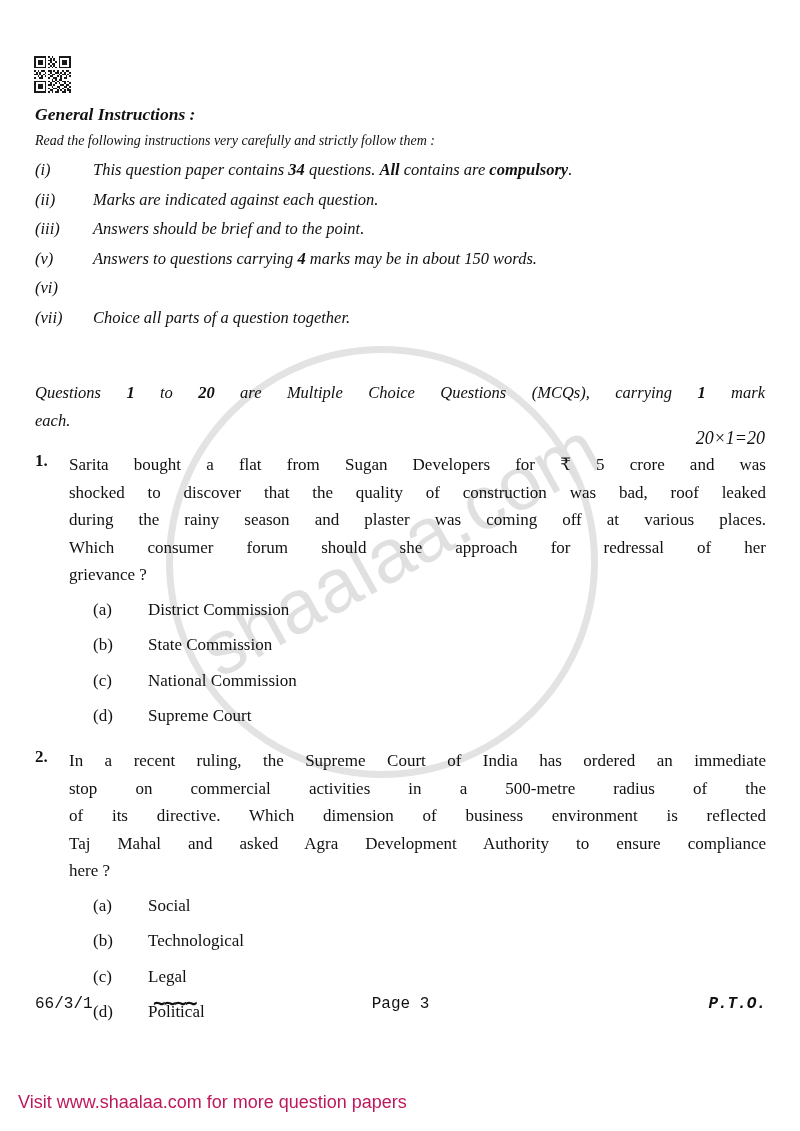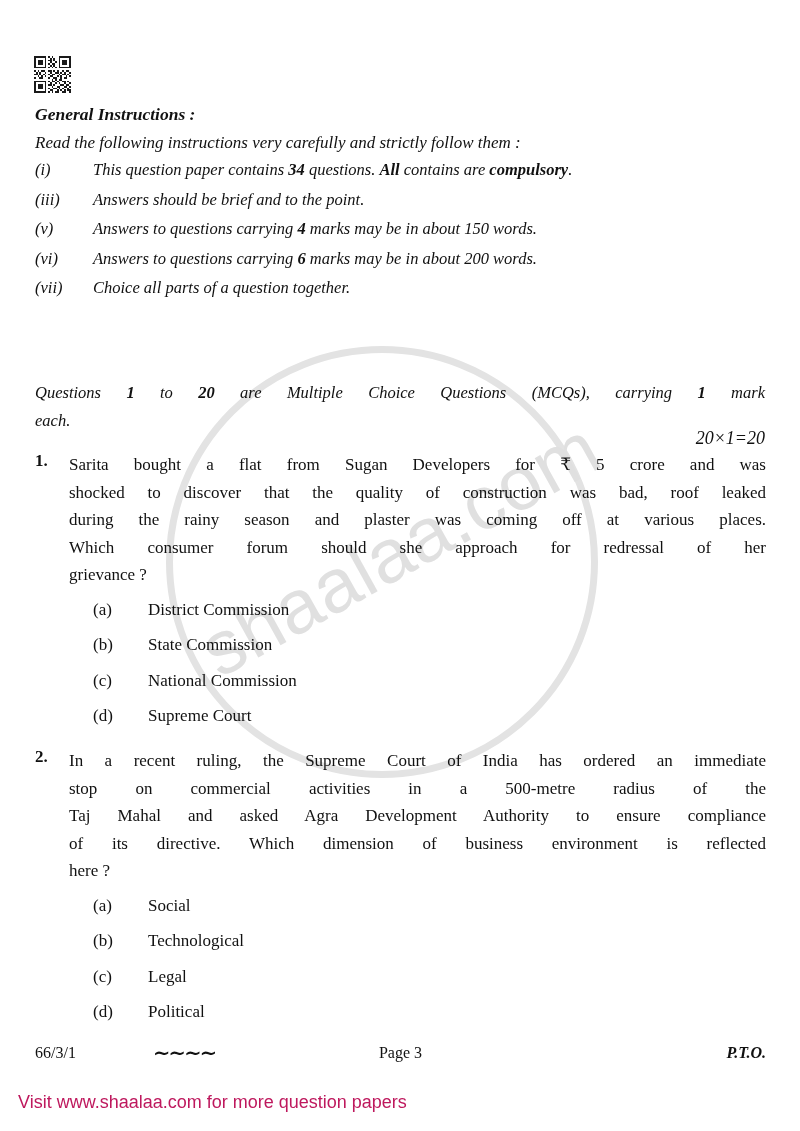--- a/index.html
+++ b/index.html
@@ -75,21 +75,21 @@
     top: 104px;
     font-style: italic;
     font-weight: bold;
     font-size: 17.5px;
   }
   .instr-read {
     position: absolute;
     left: 35px;
     top: 133px;
     font-style: italic;
-    font-size: 17px;
+    font-size: 14px;
   }
 
   .instr-list {
     position: absolute;
     left: 35px;
     top: 160px;
     width: 735px;
   }
   .instr-row {
     position: relative;
@@ -182,24 +182,25 @@
   .opt-txt {
     position: absolute;
     left: 55px;
     top: 0;
   }
 
   
   .footer {
     position: absolute;
     left: 35px;
-    top: 1044px;
+    top: 995px;
     width: 731px;
     height: 26px;
     font-size: 16px;
+    font-family: Liberation Mono, monospace;
   }
   .f-code {
     position: absolute;
     left: 0; top: 0;
   }
   .f-wave {
     position: absolute;
     left: 118px;
     top: -4px;
     font-weight: bold;
@@ -353,30 +354,33 @@
 
     <div class="instr-head">General Instructions :</div>
     <div class="instr-read">Read the following instructions very carefully and strictly follow them :</div>
 
     <div class="instr-list">
       <div class="instr-row">
         <span class="instr-num">(i)</span>
         <span class="instr-txt"><span>This question paper contains </span><b>34</b><span> questions. </span><b>All</b><span> contains are </span><b>compulsory</b><span>.</span></span>
       </div>
       <div class="instr-row">
+        <span class="instr-num">(ii)</span>
+        <span class="instr-txt">Marks are indicated against each question.</span>
+      </div>
+      <div class="instr-row">
         <span class="instr-num">(iii)</span>
         <span class="instr-txt">Answers should be brief and to the point.</span>
       </div>
       <div class="instr-row">
         <span class="instr-num">(v)</span>
         <span class="instr-txt"><span>Answers to questions carrying </span><b>4</b><span> marks may be in about 150 words.</span></span>
       </div>
       <div class="instr-row">
         <span class="instr-num">(vi)</span>
-        <span class="instr-txt"><span>Answers to questions carrying </span><b>6</b><span> marks may be in about 200 words.</span></span>
       </div>
       <div class="instr-row">
         <span class="instr-num">(vii)</span>
         <span class="instr-txt">Choice all parts of a question together.</span>
       </div>
     </div>
 
     <div class="mcq-note">
       <span><span>Questions </span><b>1</b><span> to </span><b>20</b><span> are Multiple Choice Questions (MCQs), carrying </span><b>1</b><span> mark</span></span>
       <span class="line2">
@@ -412,22 +416,22 @@
           <span class="opt-txt">Supreme Court</span>
         </div>
       </div>
     </div>
 
     <div class="q" style="top:747px;">
       <span class="q-num">2.</span>
       <div class="q-body">
         <span class="jline">In a recent ruling, the Supreme Court of India has ordered an immediate</span>
         <span class="jline">stop on commercial activities in a 500-metre radius of the</span>
+        <span class="jline">of its directive. Which dimension of business environment is reflected</span>
         <span class="jline">Taj Mahal and asked Agra Development Authority to ensure compliance</span>
-        <span class="jline">of its directive. Which dimension of business environment is reflected</span>
         <span class="jline lastline">here ?</span>
       </div>
       <div class="opts">
         <div class="opt-row">
           <span class="opt-lab">(a)</span>
           <span class="opt-txt">Social</span>
         </div>
         <div class="opt-row">
           <span class="opt-lab">(b)</span>
           <span class="opt-txt">Technological</span>

